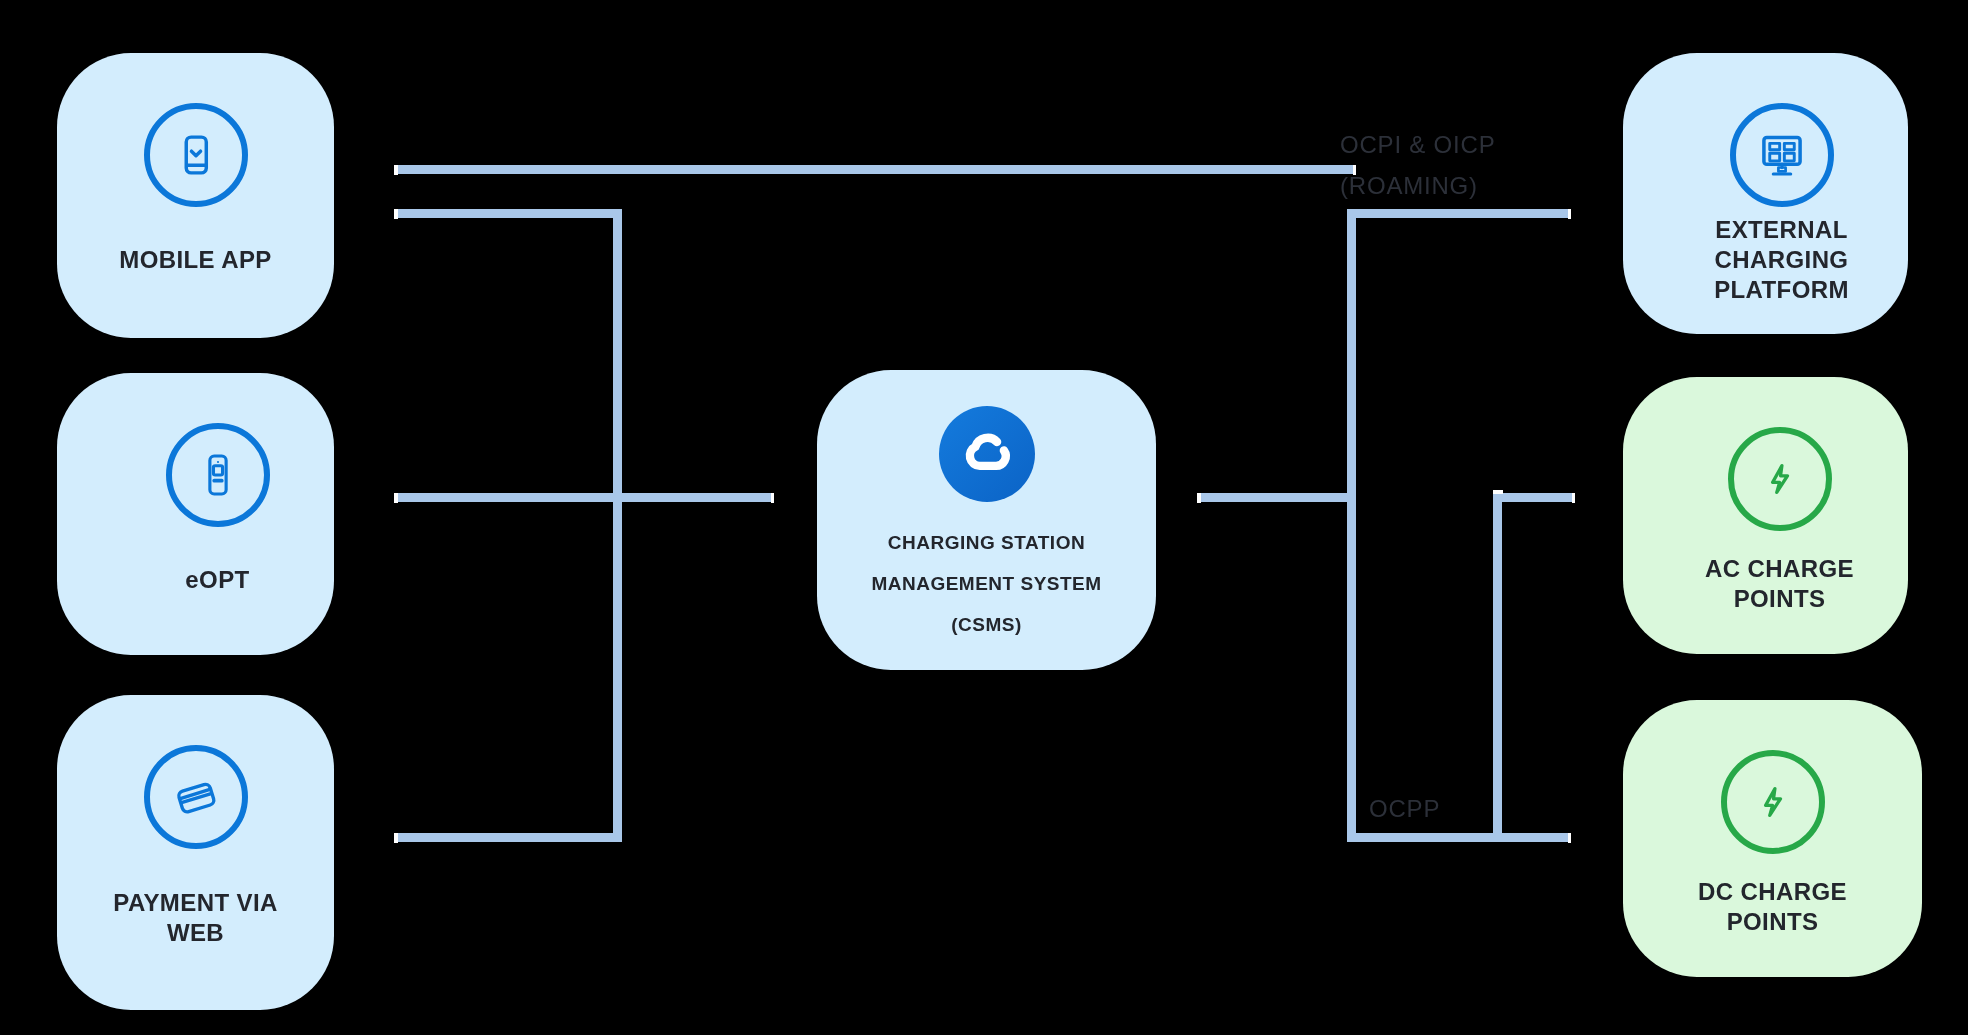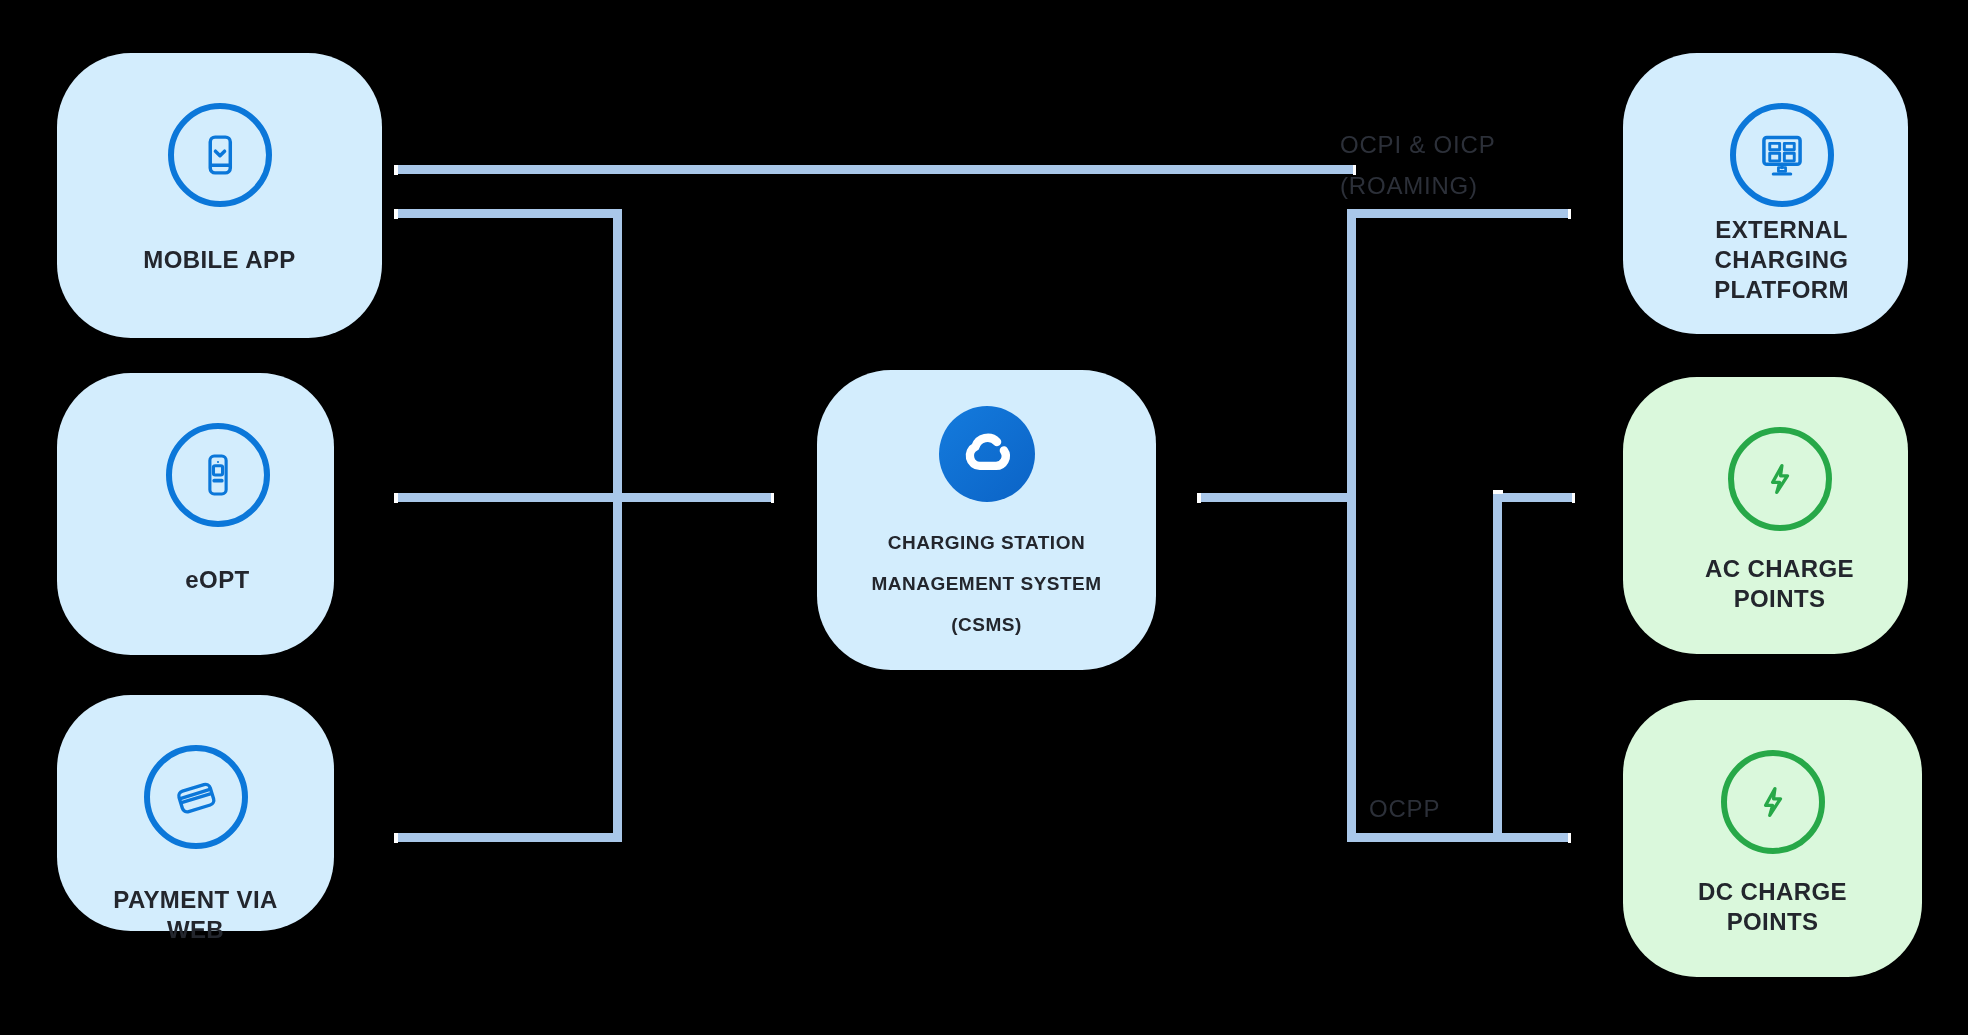--- a/index.html
+++ b/index.html
@@ -38,23 +38,23 @@
   #ocpp-label{left:1357px;top:794px;width:135px;font-size:24px;line-height:30px;margin-left:12px;}
 
   
   .node{
     position:absolute;z-index:3;display:flex;flex-direction:column;align-items:center;
     border-radius:74px;box-sizing:border-box;
   }
   .node.blue{background:var(--box-blue,#d3edfd);}
   .node.green{background:var(--box-green,#daf8dc);}
 
-  #node-mobile{left:57px;top:53px;width:325px;height:285px;}
+  #node-mobile{left:57px;top:53px;width:277px;height:285px;}
   #node-eopt{left:57px;top:373px;width:277px;height:282px;padding-left:44px;}
-  #node-payment{left:57px;top:695px;width:277px;height:236px;gap:16px;}
+  #node-payment{left:57px;top:695px;width:277px;height:315px;gap:16px;}
   #node-csms{left:817px;top:370px;width:339px;height:300px;}
   #node-external{left:1623px;top:53px;width:285px;height:281px;padding-left:32px;}
   #node-ac{left:1623px;top:377px;width:285px;height:277px;padding-left:28px;}
   #node-dc{left:1623px;top:700px;width:299px;height:277px;}
 
   .ring{
     margin-top:50px;width:104px;height:104px;border-radius:50%;
     display:flex;align-items:center;justify-content:center;box-sizing:border-box;flex:none;
   }
   .ring.blue-ring{border:6px solid var(--icon-blue,#0b77d9);color:var(--icon-blue,#0b77d9);}

